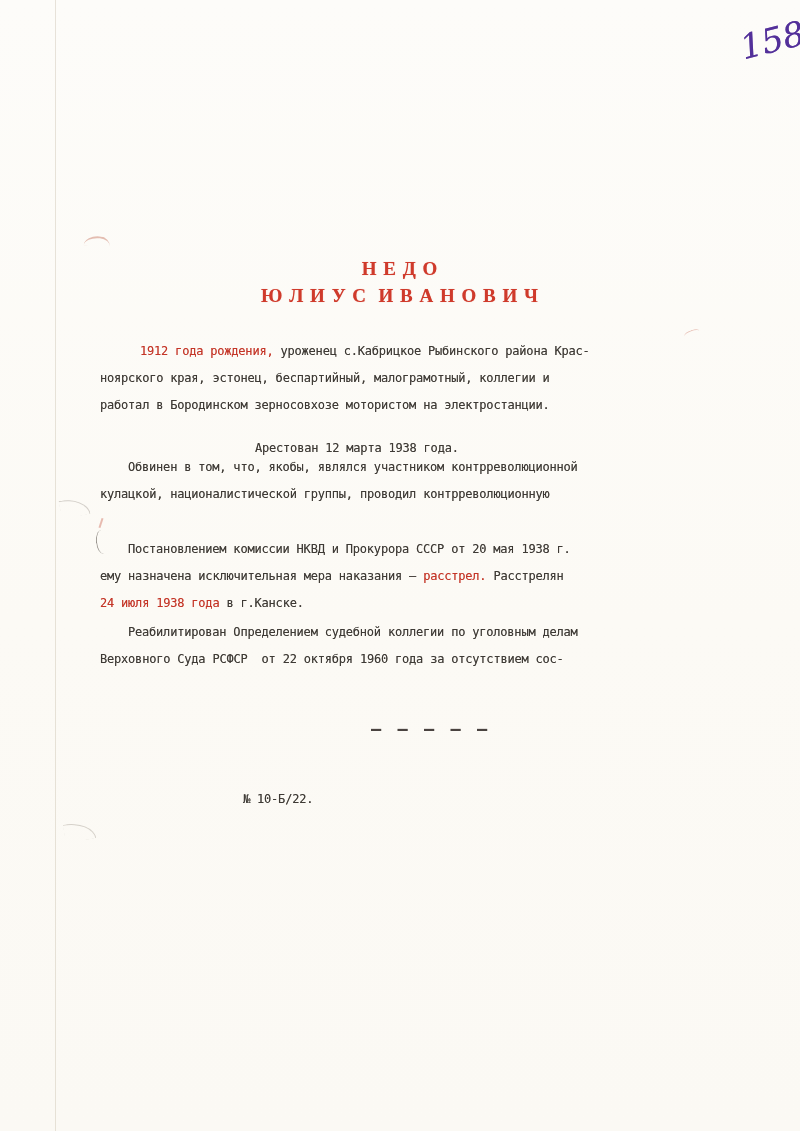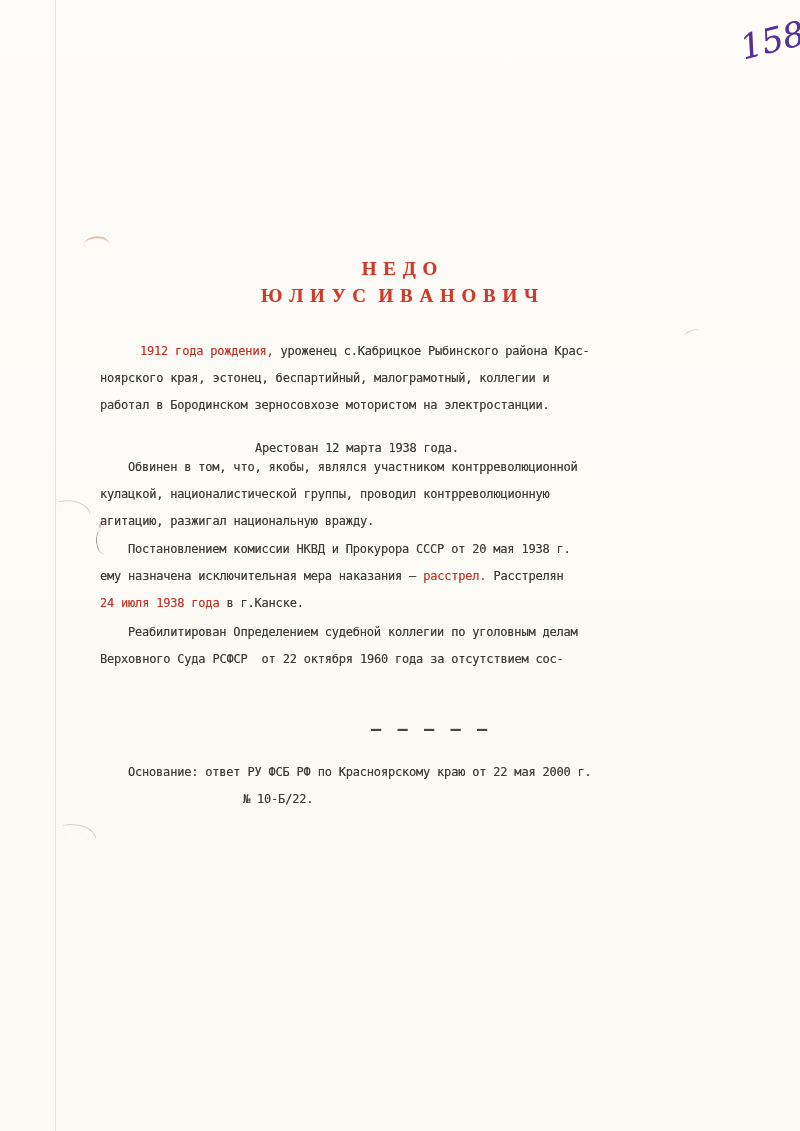--- a/index.html
+++ b/index.html
@@ -101,27 +101,25 @@
   <div class="title" style="top:285px;">Ю Л И У С  И В А Н О В И Ч</div>
 
   <div class="typed" style="top:340px;left:140px;"><span class="red">1912 года рождения,</span><span> уроженец с.Кабрицкое Рыбинского района Крас-</span></div>
   <div class="typed" style="top:367px;left:100px;">ноярского края, эстонец, беспартийный, малограмотный, коллегии и</div>
   <div class="typed" style="top:394px;left:100px;">работал в Бородинском зерносовхозе мотористом на электростанции.</div>
 
   <div class="typed" style="top:426px;left:255px;margin-top:11px;">Арестован 12 марта 1938 года.</div>
 
   <div class="typed" style="top:456px;left:128px;">Обвинен в том, что, якобы, являлся участником контрреволюционной</div>
   <div class="typed" style="top:483px;left:100px;">кулацкой, националистической группы, проводил контрреволюционную</div>
-  <div class="typed" style="top:510px;left:100px;">агитацию, разжигал национальную вражду.</div>
 
   <div class="typed" style="top:538px;left:128px;">Постановлением комиссии НКВД и Прокурора СССР от 20 мая 1938 г.</div>
   <div class="typed" style="top:565px;left:100px;"><span>ему назначена исключительная мера наказания – </span><span class="red">расстрел.</span><span> Расстрелян</span></div>
   <div class="typed" style="top:592px;left:100px;"><span class="red">24 июля 1938 года</span><span> в г.Канске.</span></div>
 
   <div class="typed" style="top:621px;left:128px;">Реабилитирован Определением судебной коллегии по уголовным делам</div>
   <div class="typed" style="top:648px;left:100px;">Верховного Суда РСФСР  от 22 октября 1960 года за отсутствием сос-</div>
 
   <div class="separator" style="top:719px;left:371px;">– – – – –</div>
 
-  <div class="typed" style="top:761px;left:128px;">Основание: ответ РУ ФСБ РФ по Красноярскому краю от 22 мая 2000 г.</div>
   <div class="typed" style="top:788px;left:243px;">№ 10-Б/22.</div>
 
 </div>
 
 </body></html>

